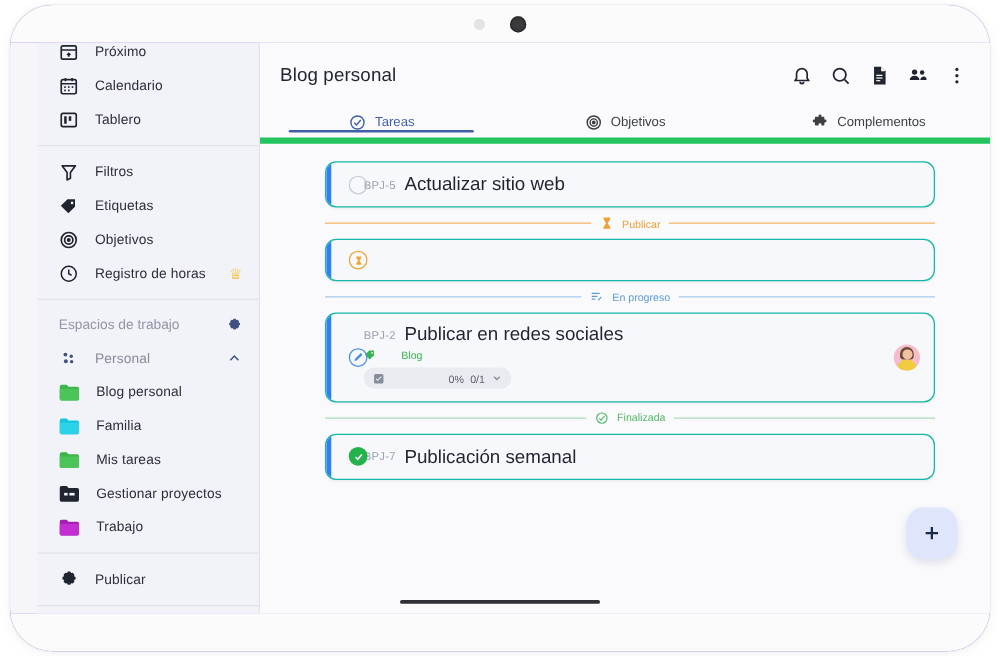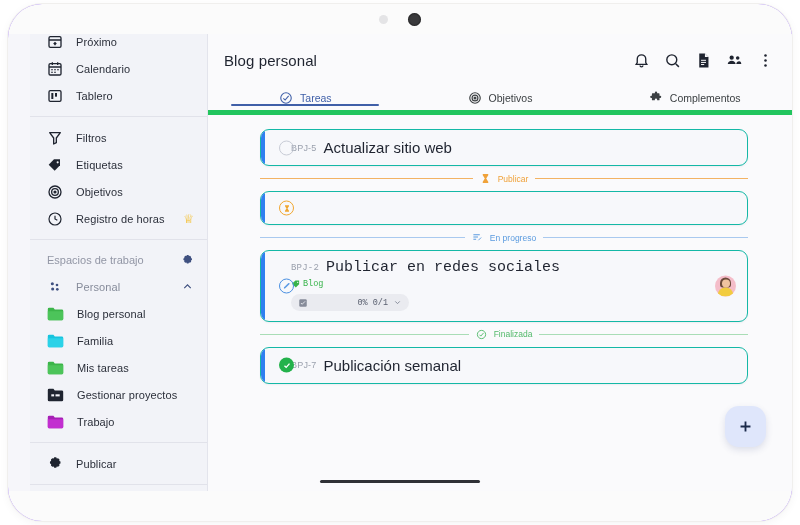--- a/index.html
+++ b/index.html
@@ -138,21 +138,21 @@
   .status-prog {
     width: 15px; height: 15px; border-radius: 50%;
     border: 1.3px solid #4a90e2; color: #4a90e2;
     display: flex; align-items: center; justify-content: center; font-size: 8px;
   }
   .status-done {
     width: 15px; height: 15px; border-radius: 50%; background: #23b24b;
     color: #fff; display: flex; align-items: center; justify-content: center; font-size: 9px;
   }
 
-  .tag-row { display: flex; align-items: center; gap: 2px; margin-top: 3px; }
+  .tag-row { display: flex; align-items: center; gap: 20px; margin-top: 3px; }
   .tag-ico { width: 10px; height: 10px; color: #37b34a; }
   .tag-text { font-size: 8.5px; color: #37b34a; }
 
   .progress-chip {
     margin-top: 5px; display: inline-flex; align-items: center; gap: 5px;
     background: #eaebf0; border-radius: 11px; height: 17px;
     padding: 0 7px; font-size: 8.5px; color: #5a6070;
     min-width: 118px;
   }
   .chip-ico { width: 10px; height: 10px; color: #868b99; flex: none; }
@@ -460,21 +460,21 @@
         <div class="sep prog">
           <div class="line"></div>
           <svg class="sico" viewBox="0 0 24 24" fill="none" stroke="currentColor" stroke-width="2.2">
             <path d="M3 6h14M3 11h10M3 16h6"></path>
               <path d="M14 18l6-6" stroke-width="2"></path>
           </svg>
           <span class="lbl">En progreso</span>
           <div class="line"></div>
         </div>
 
-        <div class="card" style="align-items:flex-end; padding-top:8px; padding-bottom:8px;font-family:Liberation Mono, monospace;">
+        <div class="card" style="align-items:flex-end; padding-top:8px; padding-bottom:8px;">
           <div class="status-ico">
             <div class="status-prog">
               <svg viewBox="0 0 24 24" width="8" height="8" fill="none" stroke="currentColor" stroke-width="3">
                 <path d="M4 20l3-1 12-12-2-2L5 17z"></path>
               </svg>
             </div>
           </div>
           <div class="card-body">
             <div class="card-titleline">
               <span class="card-key">BPJ-2</span>

